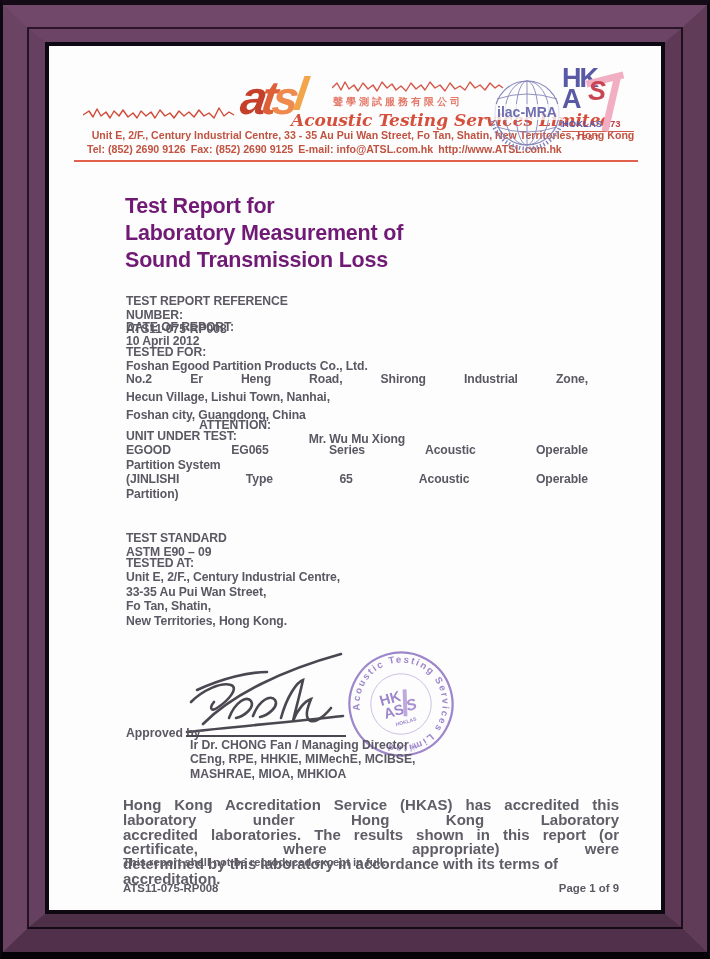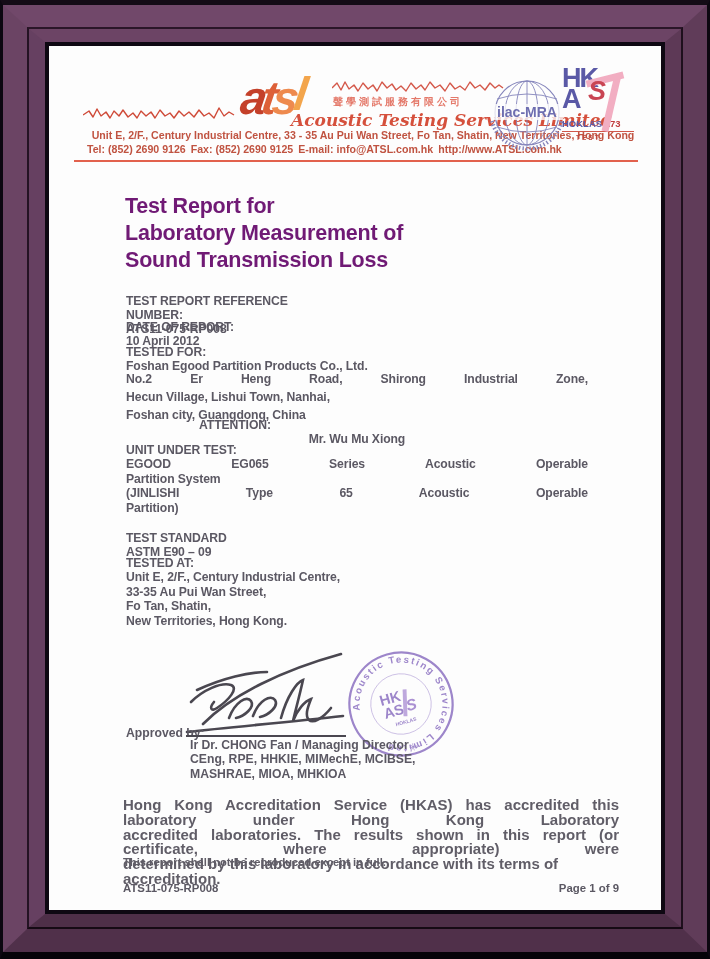--- a/index.html
+++ b/index.html
@@ -156,21 +156,21 @@
           <div>Hecun Village, Lishui Town, Nanhai,</div>
           <div>Foshan city, Guangdong, China</div>
         </div>
       </div>
       <div class="frow" style="top:372px;text-align:center;">
         <span class="flabel">ATTENTION:</span>
         <div class="fval">
                   <div>Mr. Wu Mu Xiong</div>
                 </div>
       </div>
-      <div class="frow" style="top:397px;">
+      <div class="frow" style="top:383px;">
         <span class="flabel">UNIT UNDER TEST:</span>
         <div class="fval" style="line-height:14.6px;">
           <div class="jline">EGOOD EG065 Series Acoustic Operable</div>
           <div>Partition System</div>
           <div class="jline">(JINLISHI Type 65 Acoustic Operable</div>
           <div>Partition)</div>
         </div>
       </div>
       <div class="frow" style="top:485px;">
         <span class="flabel">TEST STANDARD</span>

